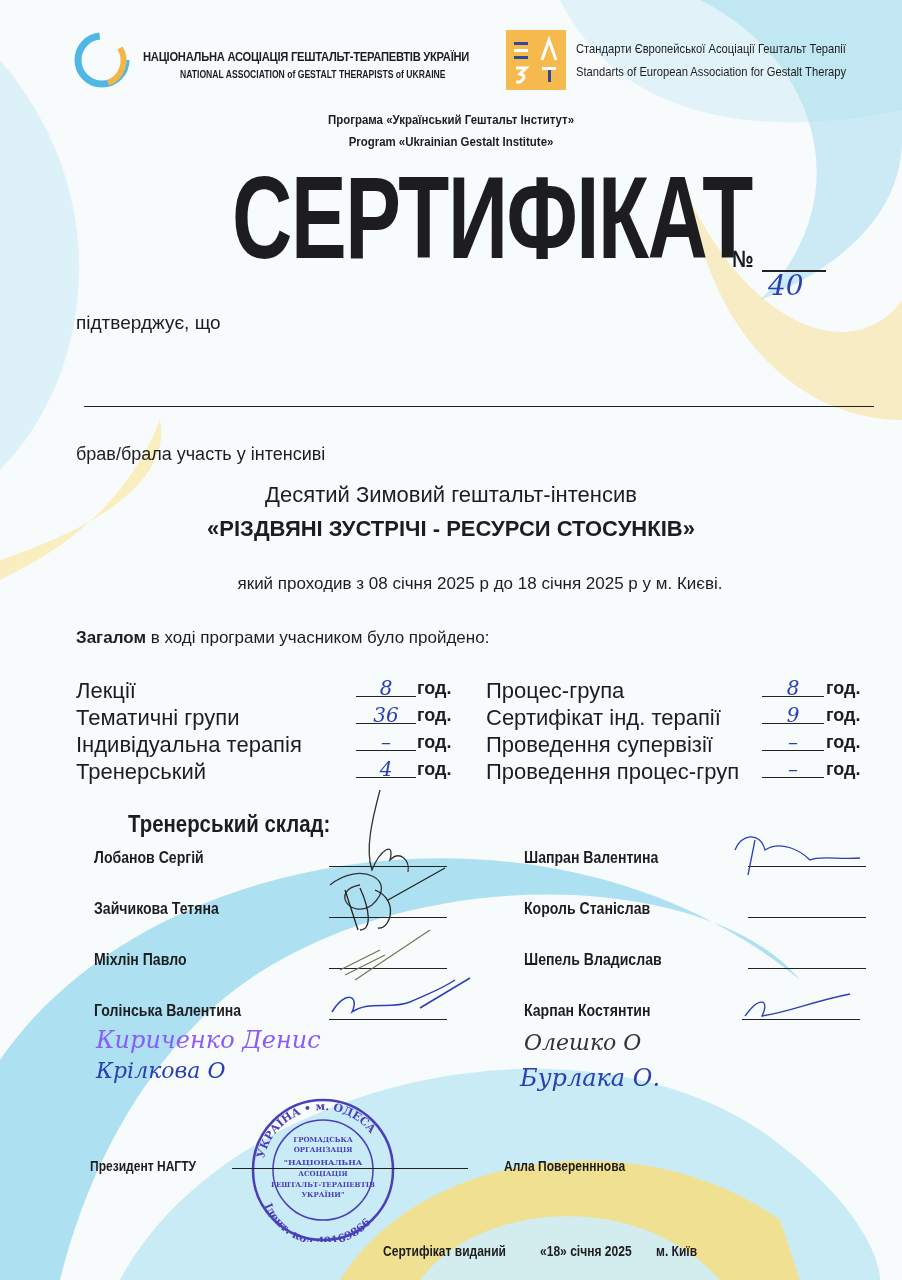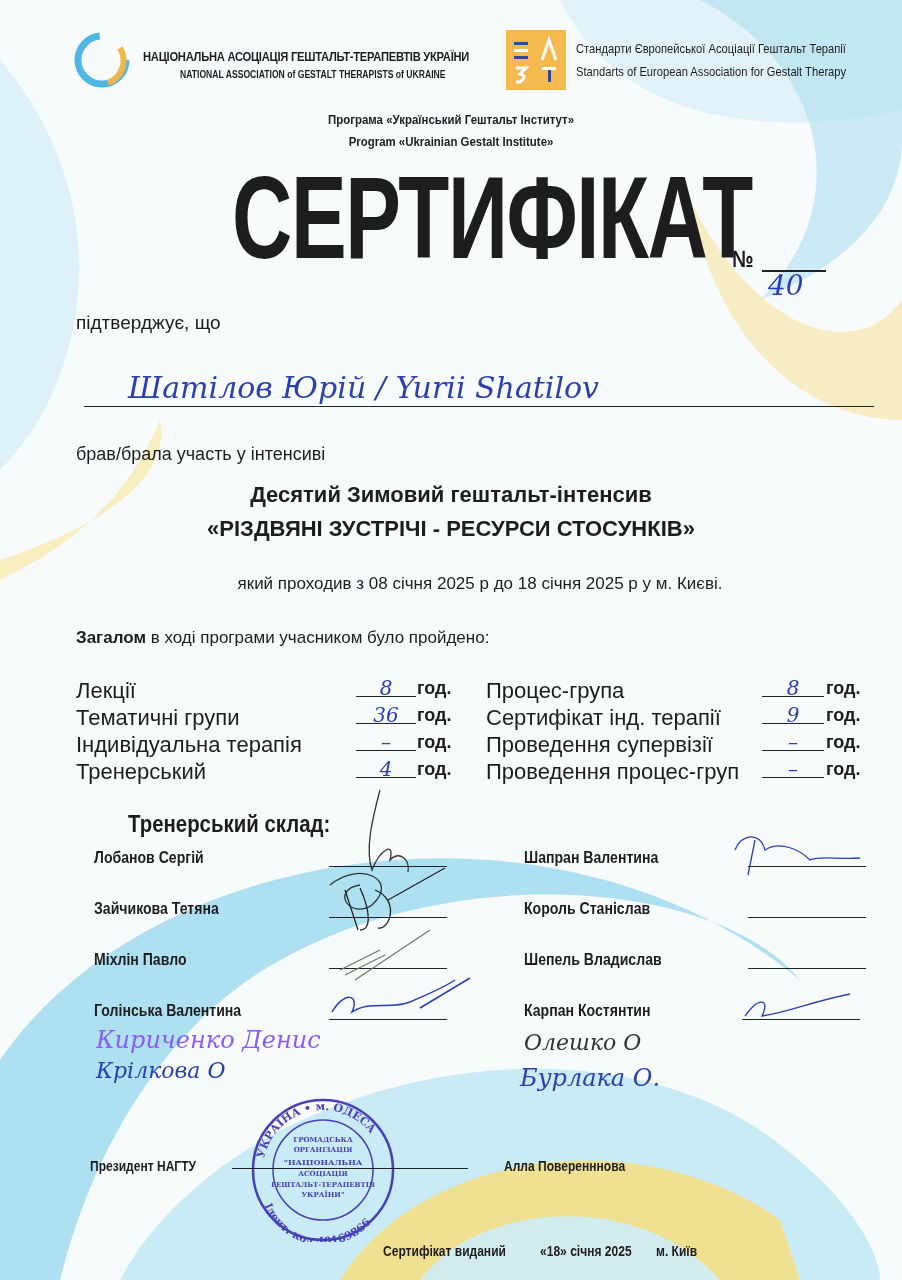--- a/index.html
+++ b/index.html
@@ -71,25 +71,24 @@
 
   <div class="abs title">СЕРТИФІКАТ</div>
   <div class="abs no-sign">№</div>
   <div class="abs cert-no">
     <span class="hand" style="font-size:28px;position:absolute;left:6px;top:0;margin-top:33px;">40</span>
   </div>
 
   <div class="abs label" style="left:76px;top:312px;font-size:19px;">підтверджує, що</div>
 
   <div class="abs" style="left:84px;top:406px;width:790px;border-bottom:1.5px solid #222;"></div>
-  <div class="abs hand" style="left:128px;top:370px;font-size:30px;white-space:nowrap;">Шатілов Юрій / Yurii Shatilov</div>
 
   <div class="abs label" style="left:76px;top:444px;font-size:18px;">брав/брала участь у інтенсиві</div>
 
-  <div class="abs" style="left:0;width:902px;top:482px;text-align:center;font-weight:bold;font-size:22px;">Десятий Зимовий гештальт-інтенсив</div>
+  <div class="abs" style="left:0;width:902px;top:482px;text-align:center;font-weight:normal;font-size:22px;">Десятий Зимовий гештальт-інтенсив</div>
   <div class="abs" style="left:0;width:902px;top:516px;text-align:center;font-weight:bold;font-size:22px;">«РІЗДВЯНІ ЗУСТРІЧІ - РЕСУРСИ СТОСУНКІВ»</div>
   <div class="abs" style="left:0;width:960px;top:574px;text-align:center;font-size:17px;">який проходив з  08 січня 2025 р до 18 січня 2025 р у м. Києві.</div>
 
   <div class="abs" style="left:76px;top:628px;font-size:17px;">
     <b>Загалом</b><span> в ході програми учасником було пройдено:</span>
   </div>
 
   <div>
     <div class="hours-row" style="left:76px;top:678px;">Лекції</div>
     <div class="hours-row" style="left:76px;top:705px;">Тематичні групи</div>

